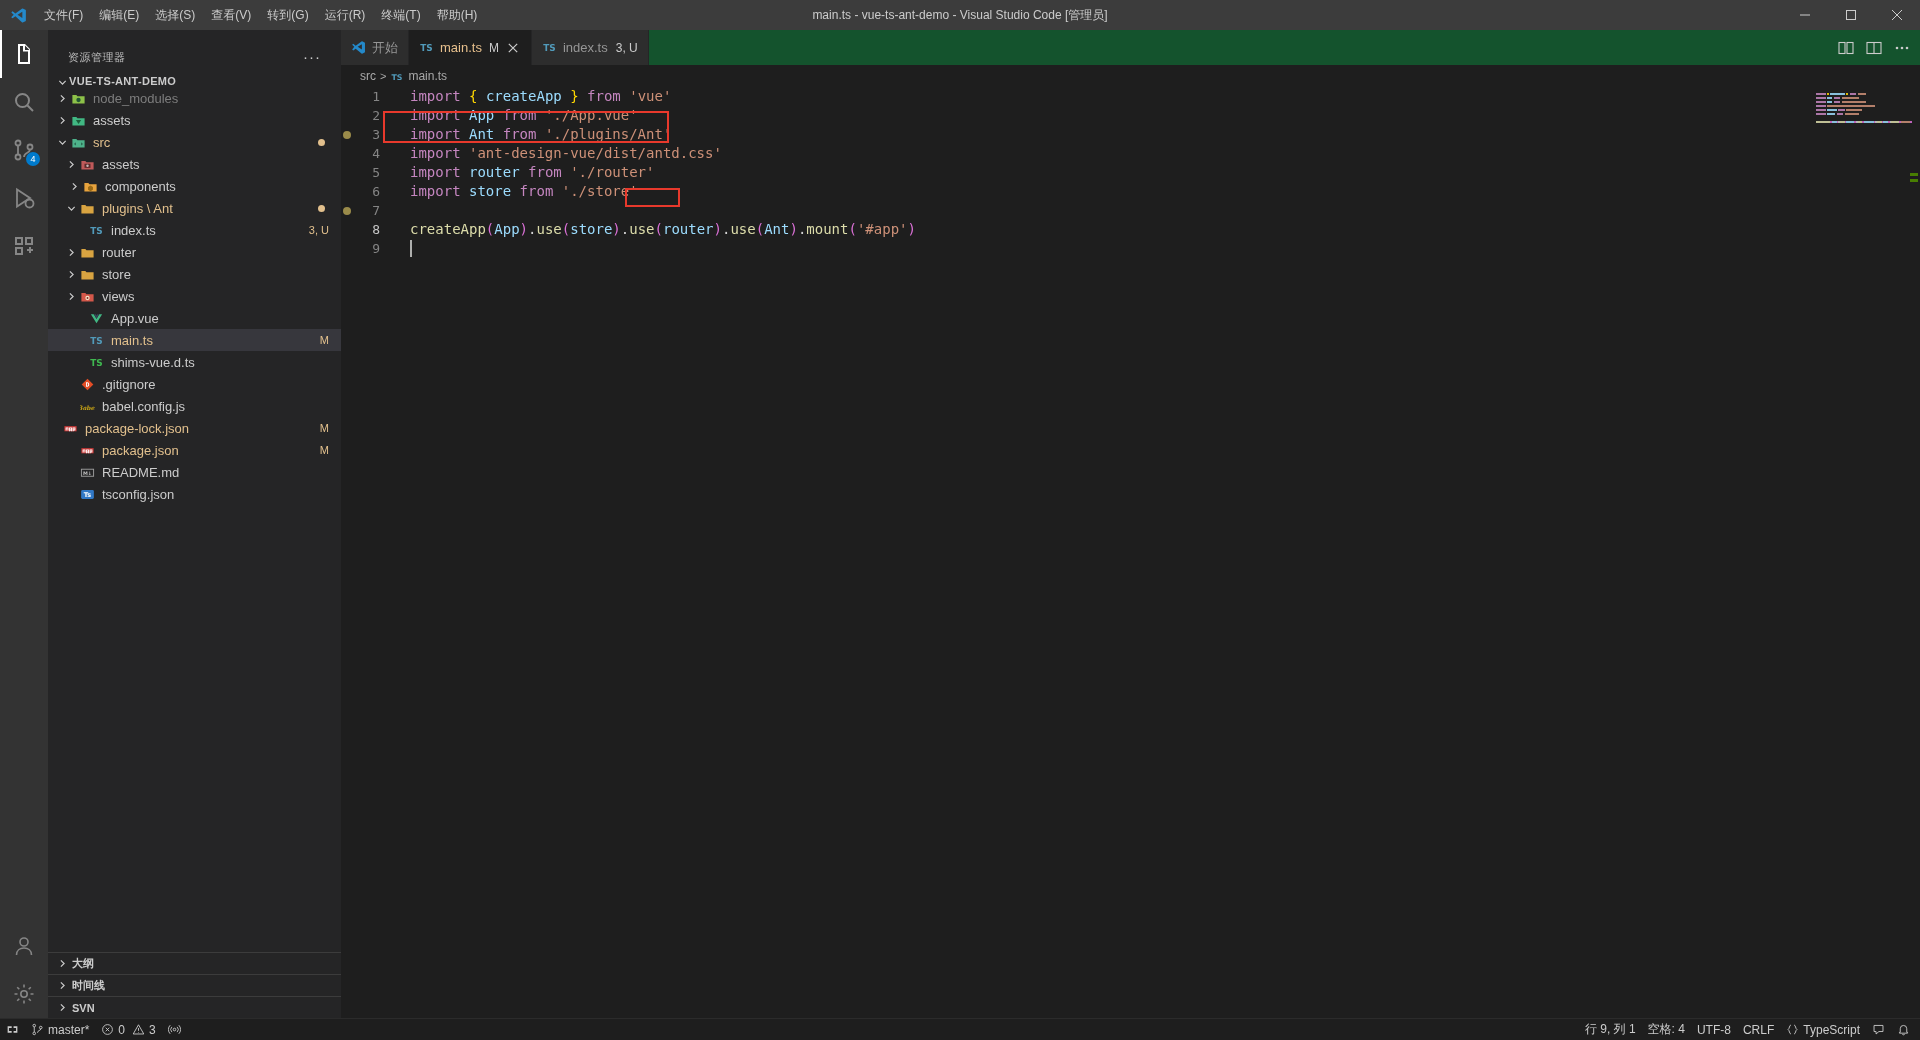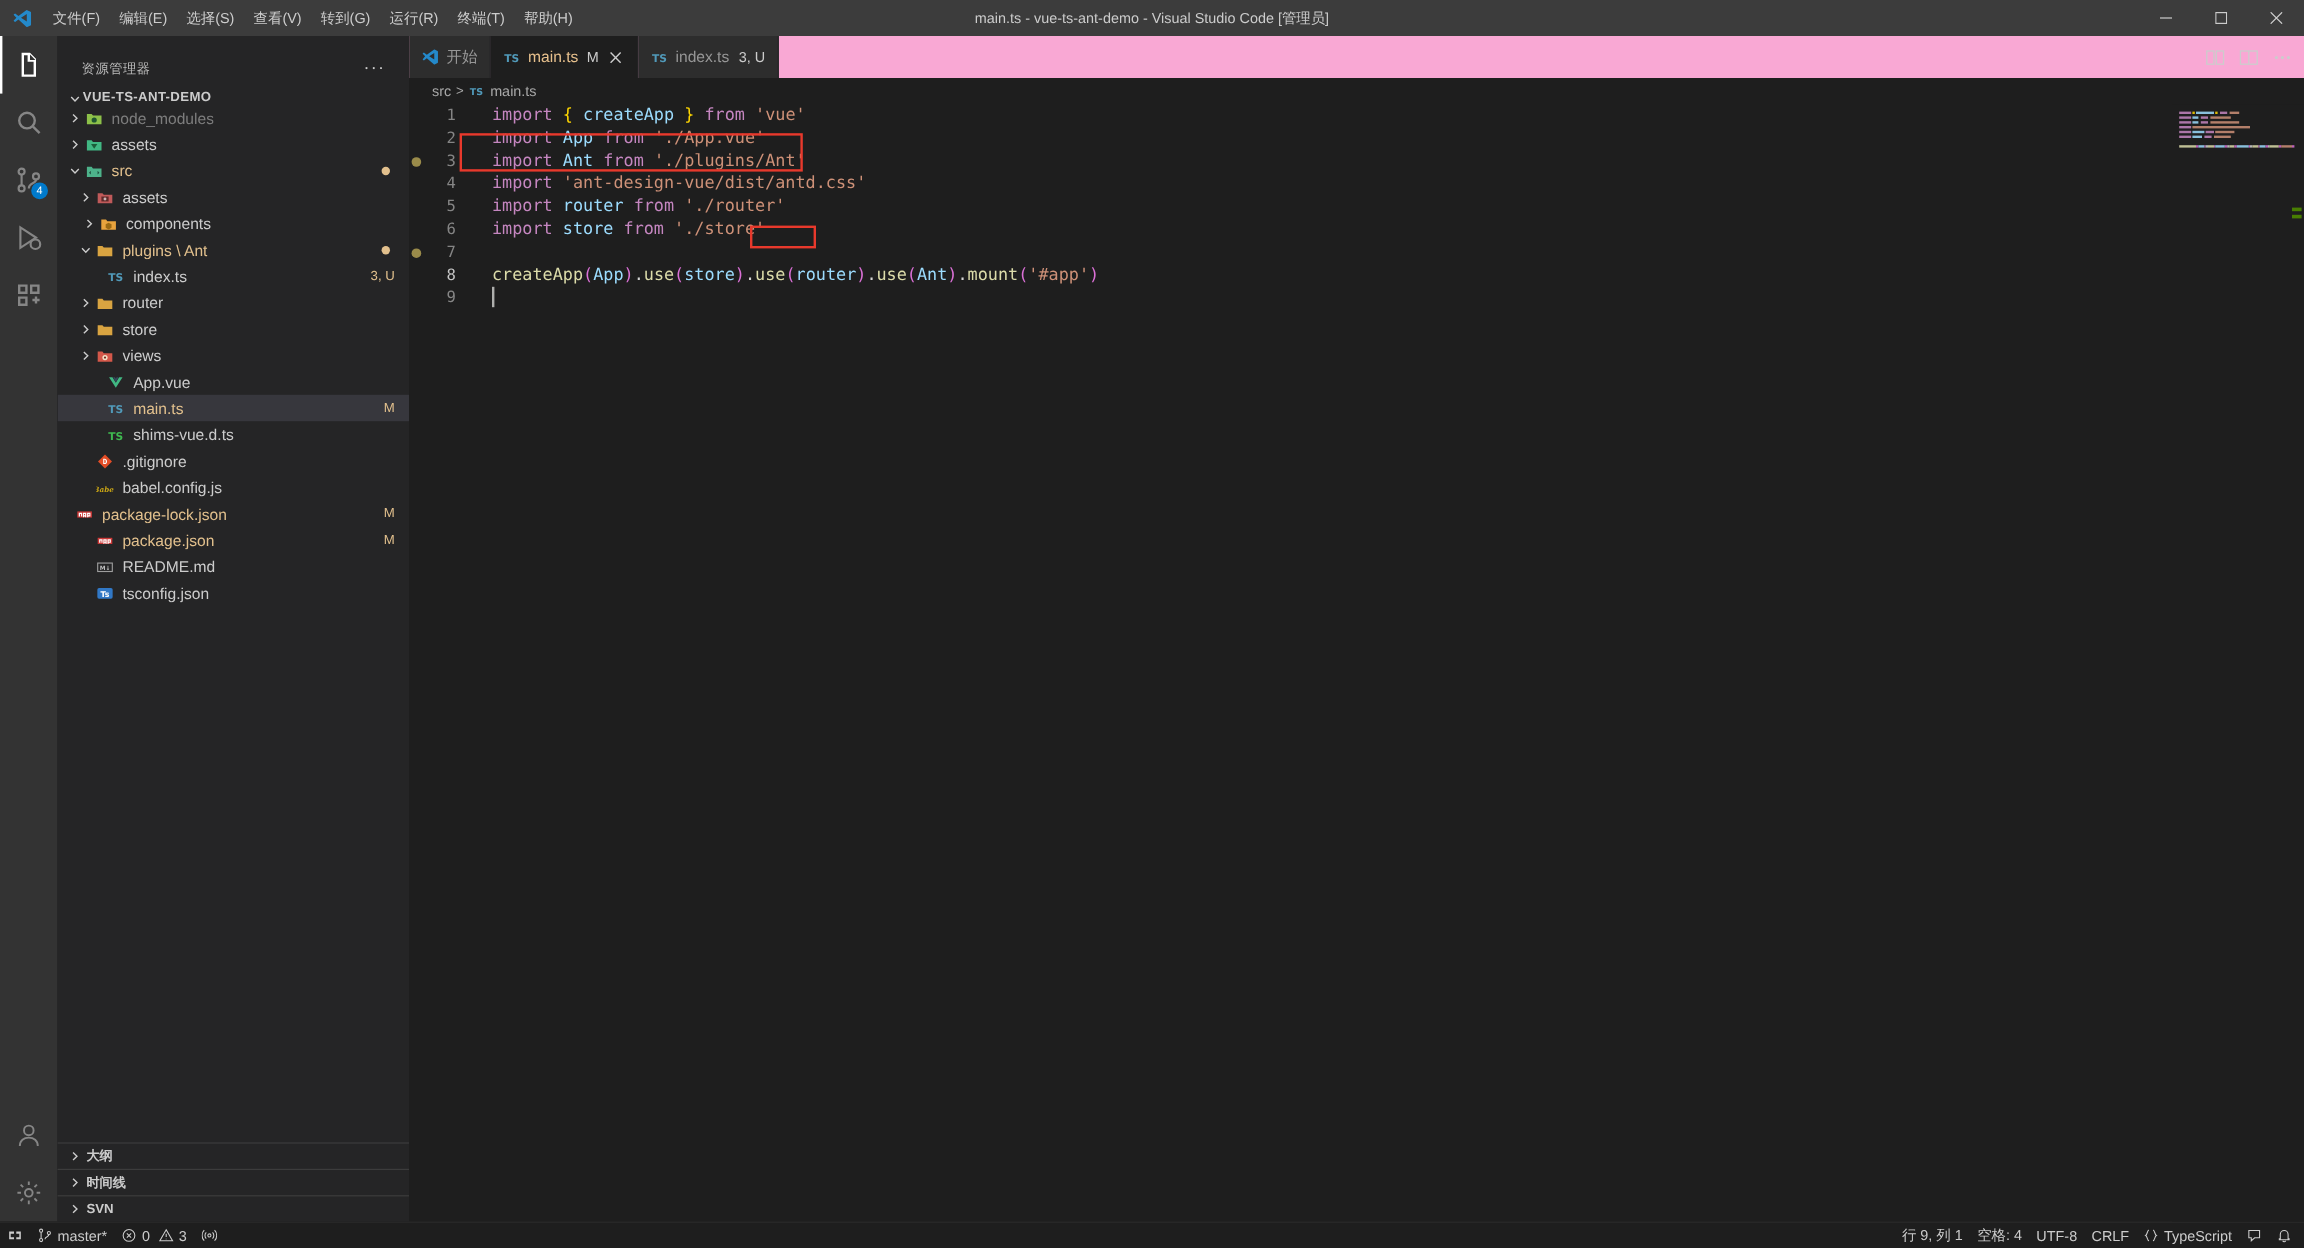--- a/index.html
+++ b/index.html
@@ -105,21 +105,21 @@
   }
   .panel-section {
     height: 22px; border-top: 1px solid #3c3c3c; display: flex; align-items: center;
     font-size: 11px; font-weight: bold; color: #cccccc; padding-left: 8px; flex: 0 0 22px;
   }
   .panel-section .twisty { margin-right: 3px; }
 
   
   .editor-area { flex: 1 1 auto; display: flex; flex-direction: column; min-width: 0; background: #1e1e1e; }
   .tabbar {
-    height: 35px; background: #f9a8d4; display: flex; align-items: stretch; flex: 0 0 35px;
+    height: 35px; background: #14532d; display: flex; align-items: stretch; flex: 0 0 35px;
     position: relative;
   }
   .tab {
     display: flex; align-items: center; padding: 0 10px; font-size: 13px;
     background: #2d2d2d; color: #969696; border-right: 1px solid #252526;
     position: relative; max-width: 260px;
   }
   .tab.active { background: #1e1e1e; color: #ffffff; }
   .tab.active::before {
     content:""; position:absolute; left:0; right:0; top:0; height:1px; background:#1e1e1e;

